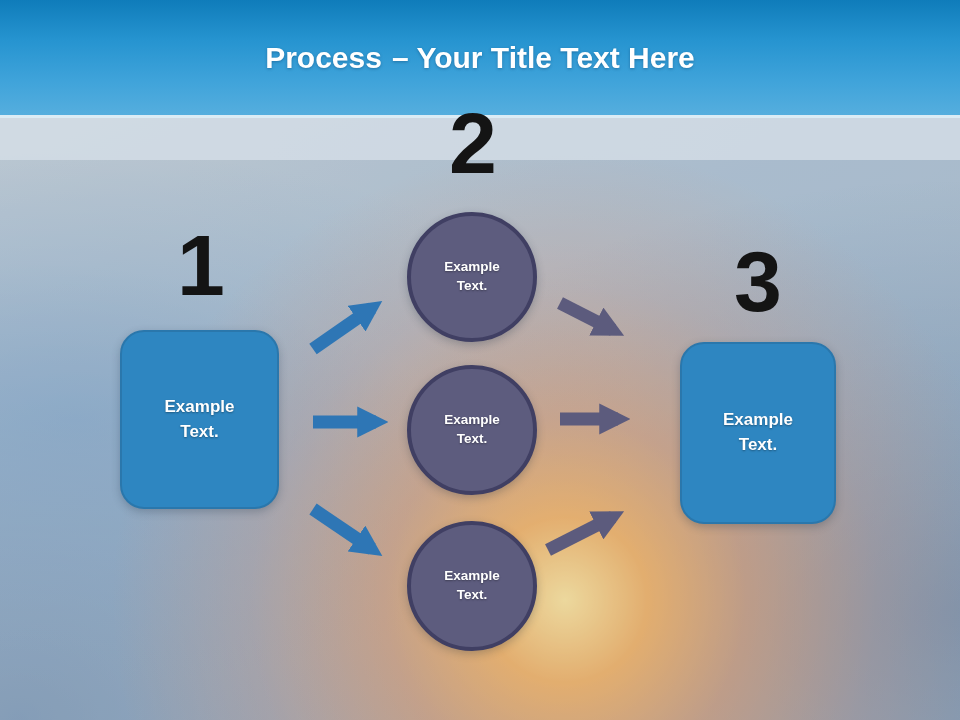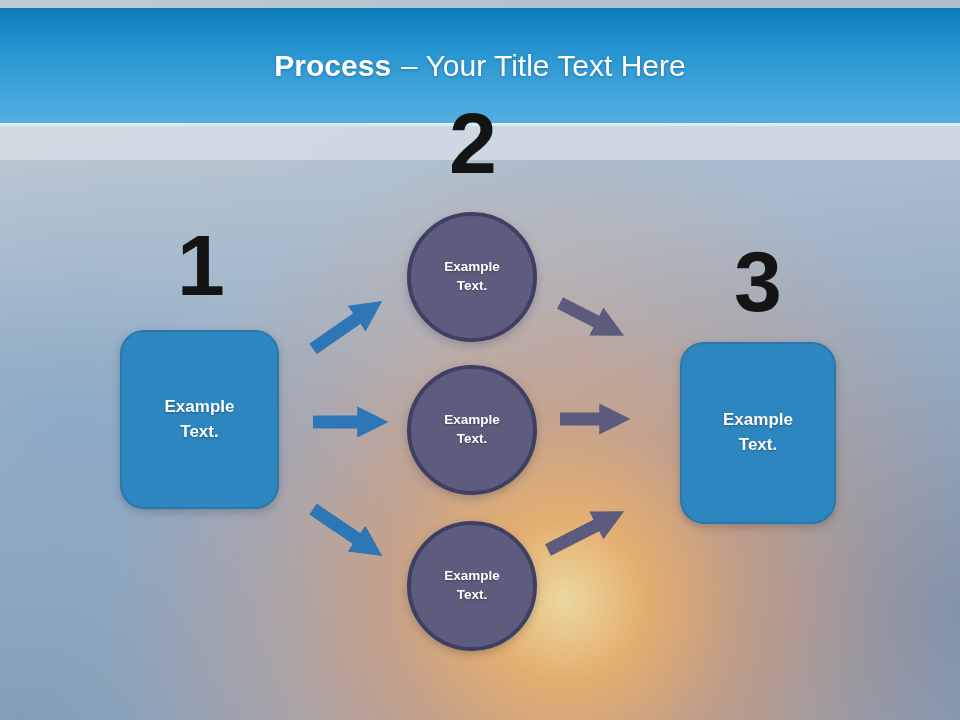--- a/index.html
+++ b/index.html
@@ -14,33 +14,33 @@
       radial-gradient(ellipse at 8% 58%, rgba(90,140,190,0.55) 0%, rgba(90,140,190,0.0) 45%),
       radial-gradient(ellipse at 100% 85%, rgba(45,85,135,0.55) 0%, rgba(45,85,135,0.0) 50%),
       radial-gradient(ellipse at 2% 100%, rgba(55,95,145,0.5) 0%, rgba(55,95,145,0.0) 45%),
       radial-gradient(ellipse at 85% 20%, rgba(150,175,200,0.6) 0%, rgba(150,175,200,0.0) 55%),
       linear-gradient(155deg,#b9c5d0 0%, #a3b4c4 45%, #8ba3b8 100%);
   }
   .bg-wash{position:absolute;inset:0;background:rgba(205,214,224,0.28);}
 
   
   .header{
-    position:absolute;left:0;top:8px;width:960px;height:115px;
+    position:absolute;left:0;top:0;width:960px;height:115px;
     background:linear-gradient(180deg,#0f7cba 0%, #2694d0 35%, #3fa3da 70%, #55aede 100%);
     border-bottom:3px solid rgba(255,255,255,0.85);
     display:flex;align-items:center;justify-content:center;
   }
   .subband{
     position:absolute;left:0;top:118px;width:960px;height:42px;
     background:rgba(214,223,232,0.78);
   }
   .title{display:flex;align-items:baseline;gap:10px;color:#ffffff;font-size:30px;
     text-shadow:0 1px 3px rgba(0,40,80,0.35);}
   .title .em{font-weight:700;}
-  .title .rest{font-weight:400;text-align:center;}
+  .title .rest{font-weight:700;text-align:center;}
 
   
   .bignum{position:absolute;width:120px;text-align:center;color:#141414;
     font-size:86px;font-weight:800;line-height:1;letter-spacing:-2px;}
   .num1{left:140px;top:222px;}
   .num2{left:412px;top:100px;}
   .num3{left:697px;top:238px;}
 
   
   .pbox{position:absolute;background:#2e86c1;border:2px solid #2a77ac;border-radius:24px;

